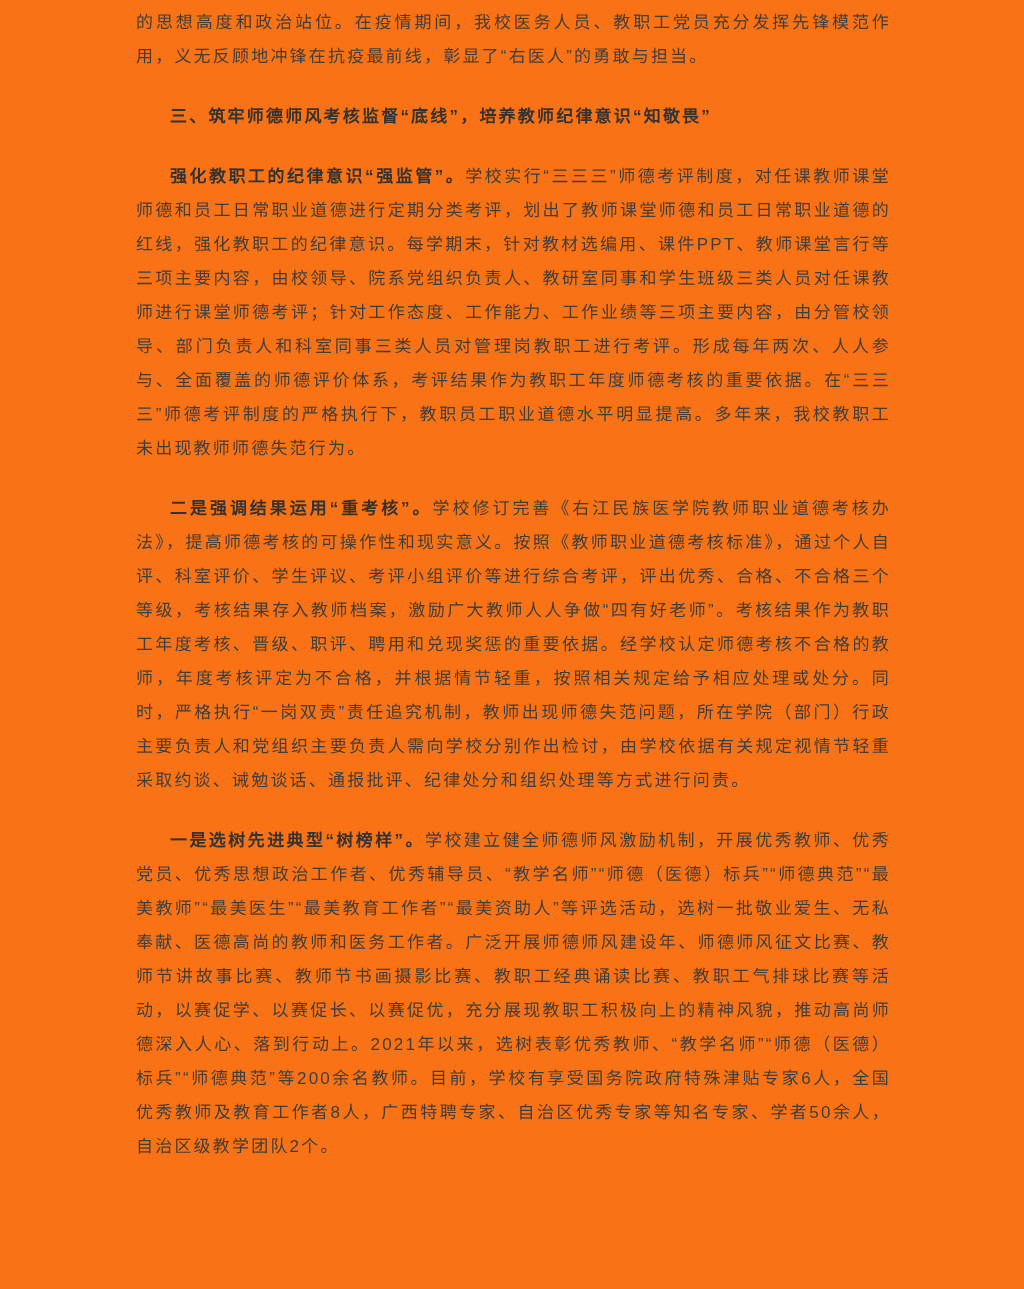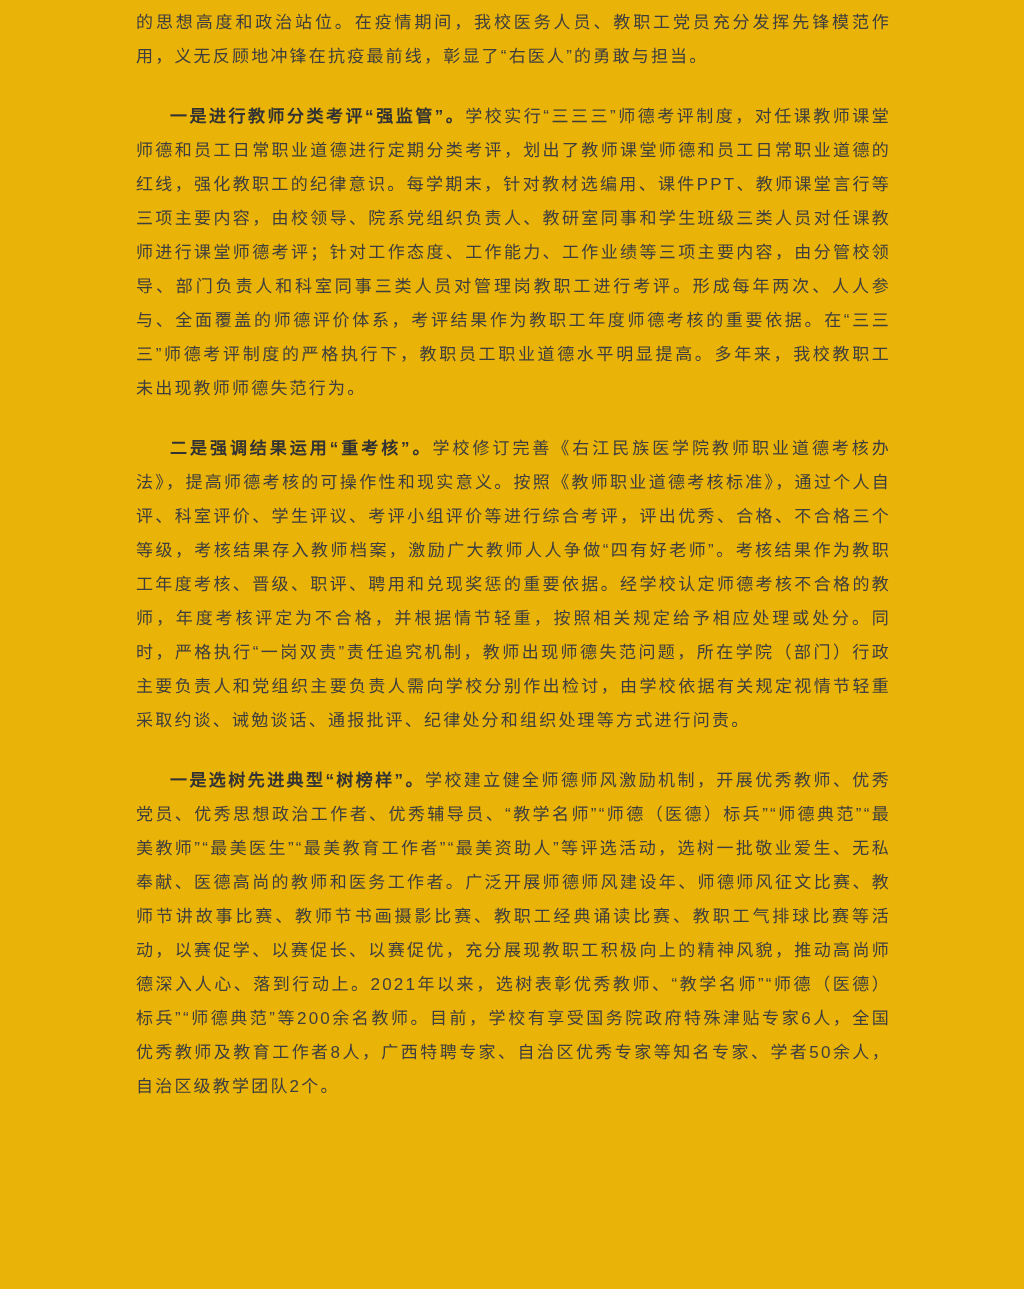--- a/index.html
+++ b/index.html
@@ -5,21 +5,21 @@
   html, body {
     margin: 0;
     padding: 0;
     background: #ffffff;
   }
   .page {
     position: relative;
     width: 1024px;
     height: 1289px;
     margin: 0 auto;
-    background: #eab308;
+    background: #f97316;
     overflow: hidden;
     box-sizing: border-box;
     padding: 6px 133px 0 136px;
     font-family: "Liberation Sans", "DejaVu Sans", sans-serif;
   }
   .para {
     font-size: 17px;
     line-height: 34px;
     letter-spacing: 2.2px;
     color: #3e3e3e;
@@ -46,22 +46,23 @@
   }
 </style>
 </head>
 <body>
 
 <div class="page">
   <main>
 
     <p class="para">的思想高度和政治站位。在疫情期间，我校医务人员、教职工党员充分发挥先锋模范作用，义无反顾地冲锋在抗疫最前线，彰显了“右医人”的勇敢与担当。</p>
 
+    <h3 class="heading">三、筑牢师德师风考核监督“底线”，培养教师纪律意识“知敬畏”</h3>
 
-    <p class="para indent"><b class="lead">一是进行教师分类考评“强监管”。</b><span>学校实行“三三三”师德考评制度，对任课教师课堂师德和员工日常职业道德进行定期分类考评，划出了教师课堂师德和员工日常职业道德的红线，强化教职工的纪律意识。每学期末，针对教材选编用、课件PPT、教师课堂言行等三项主要内容，由校领导、院系党组织负责人、教研室同事和学生班级三类人员对任课教师进行课堂师德考评；针对工作态度、工作能力、工作业绩等三项主要内容，由分管校领导、部门负责人和科室同事三类人员对管理岗教职工进行考评。形成每年两次、人人参与、全面覆盖的师德评价体系，考评结果作为教职工年度师德考核的重要依据。在“三三三”师德考评制度的严格执行下，教职员工职业道德水平明显提高。多年来，我校教职工未出现教师师德失范行为。</span></p>
+    <p class="para indent"><b class="lead">强化教职工的纪律意识“强监管”。</b><span>学校实行“三三三”师德考评制度，对任课教师课堂师德和员工日常职业道德进行定期分类考评，划出了教师课堂师德和员工日常职业道德的红线，强化教职工的纪律意识。每学期末，针对教材选编用、课件PPT、教师课堂言行等三项主要内容，由校领导、院系党组织负责人、教研室同事和学生班级三类人员对任课教师进行课堂师德考评；针对工作态度、工作能力、工作业绩等三项主要内容，由分管校领导、部门负责人和科室同事三类人员对管理岗教职工进行考评。形成每年两次、人人参与、全面覆盖的师德评价体系，考评结果作为教职工年度师德考核的重要依据。在“三三三”师德考评制度的严格执行下，教职员工职业道德水平明显提高。多年来，我校教职工未出现教师师德失范行为。</span></p>
 
     <p class="para indent"><b class="lead">二是强调结果运用“重考核”。</b><span>学校修订完善《右江民族医学院教师职业道德考核办法》，提高师德考核的可操作性和现实意义。按照《教师职业道德考核标准》，通过个人自评、科室评价、学生评议、考评小组评价等进行综合考评，评出优秀、合格、不合格三个等级，考核结果存入教师档案，激励广大教师人人争做“四有好老师”。考核结果作为教职工年度考核、晋级、职评、聘用和兑现奖惩的重要依据。经学校认定师德考核不合格的教师，年度考核评定为不合格，并根据情节轻重，按照相关规定给予相应处理或处分。同时，严格执行“一岗双责”责任追究机制，教师出现师德失范问题，所在学院（部门）行政主要负责人和党组织主要负责人需向学校分别作出检讨，由学校依据有关规定视情节轻重采取约谈、诫勉谈话、通报批评、纪律处分和组织处理等方式进行问责。</span></p>
 
 
     <p class="para indent"><b class="lead">一是选树先进典型“树榜样”。</b><span>学校建立健全师德师风激励机制，开展优秀教师、优秀党员、优秀思想政治工作者、优秀辅导员、“教学名师”“师德（医德）标兵”“师德典范”“最美教师”“最美医生”“最美教育工作者”“最美资助人”等评选活动，选树一批敬业爱生、无私奉献、医德高尚的教师和医务工作者。广泛开展师德师风建设年、师德师风征文比赛、教师节讲故事比赛、教师节书画摄影比赛、教职工经典诵读比赛、教职工气排球比赛等活动，以赛促学、以赛促长、以赛促优，充分展现教职工积极向上的精神风貌，推动高尚师德深入人心、落到行动上。2021年以来，选树表彰优秀教师、“教学名师”“师德（医德）标兵”“师德典范”等200余名教师。目前，学校有享受国务院政府特殊津贴专家6人，全国优秀教师及教育工作者8人，广西特聘专家、自治区优秀专家等知名专家、学者50余人，自治区级教学团队2个。</span></p>
 
   </main>
 </div>
 
 </body></html>

